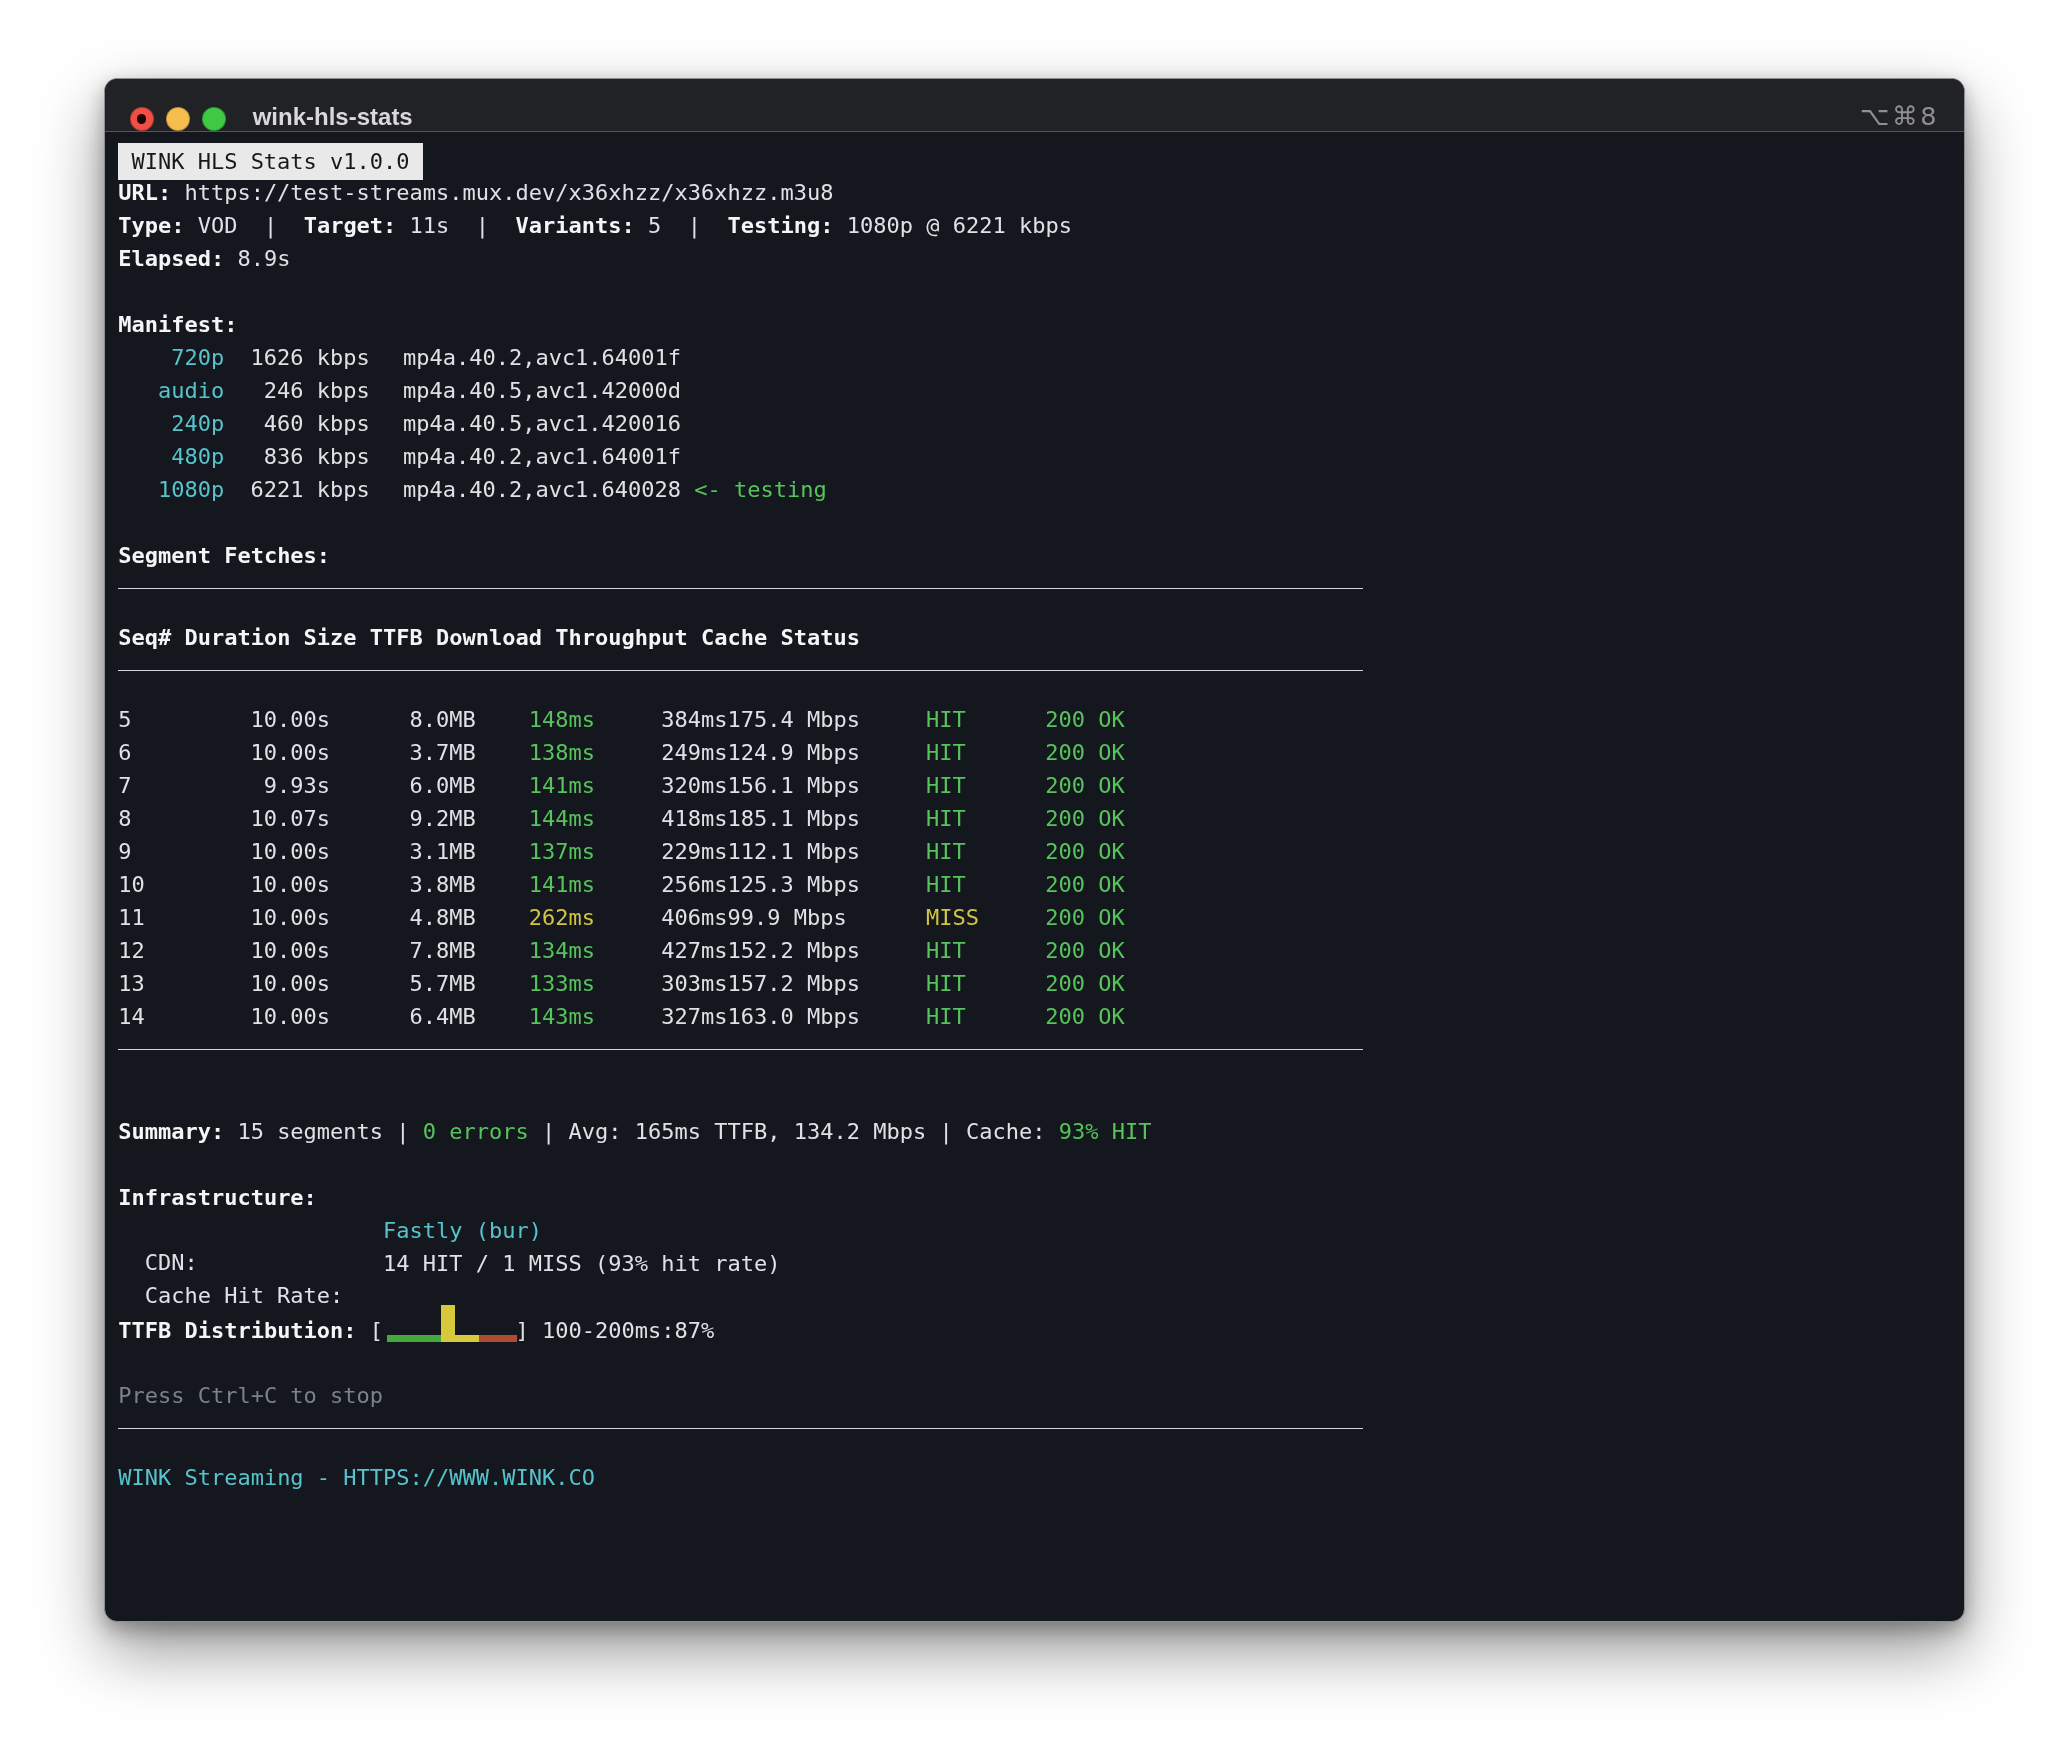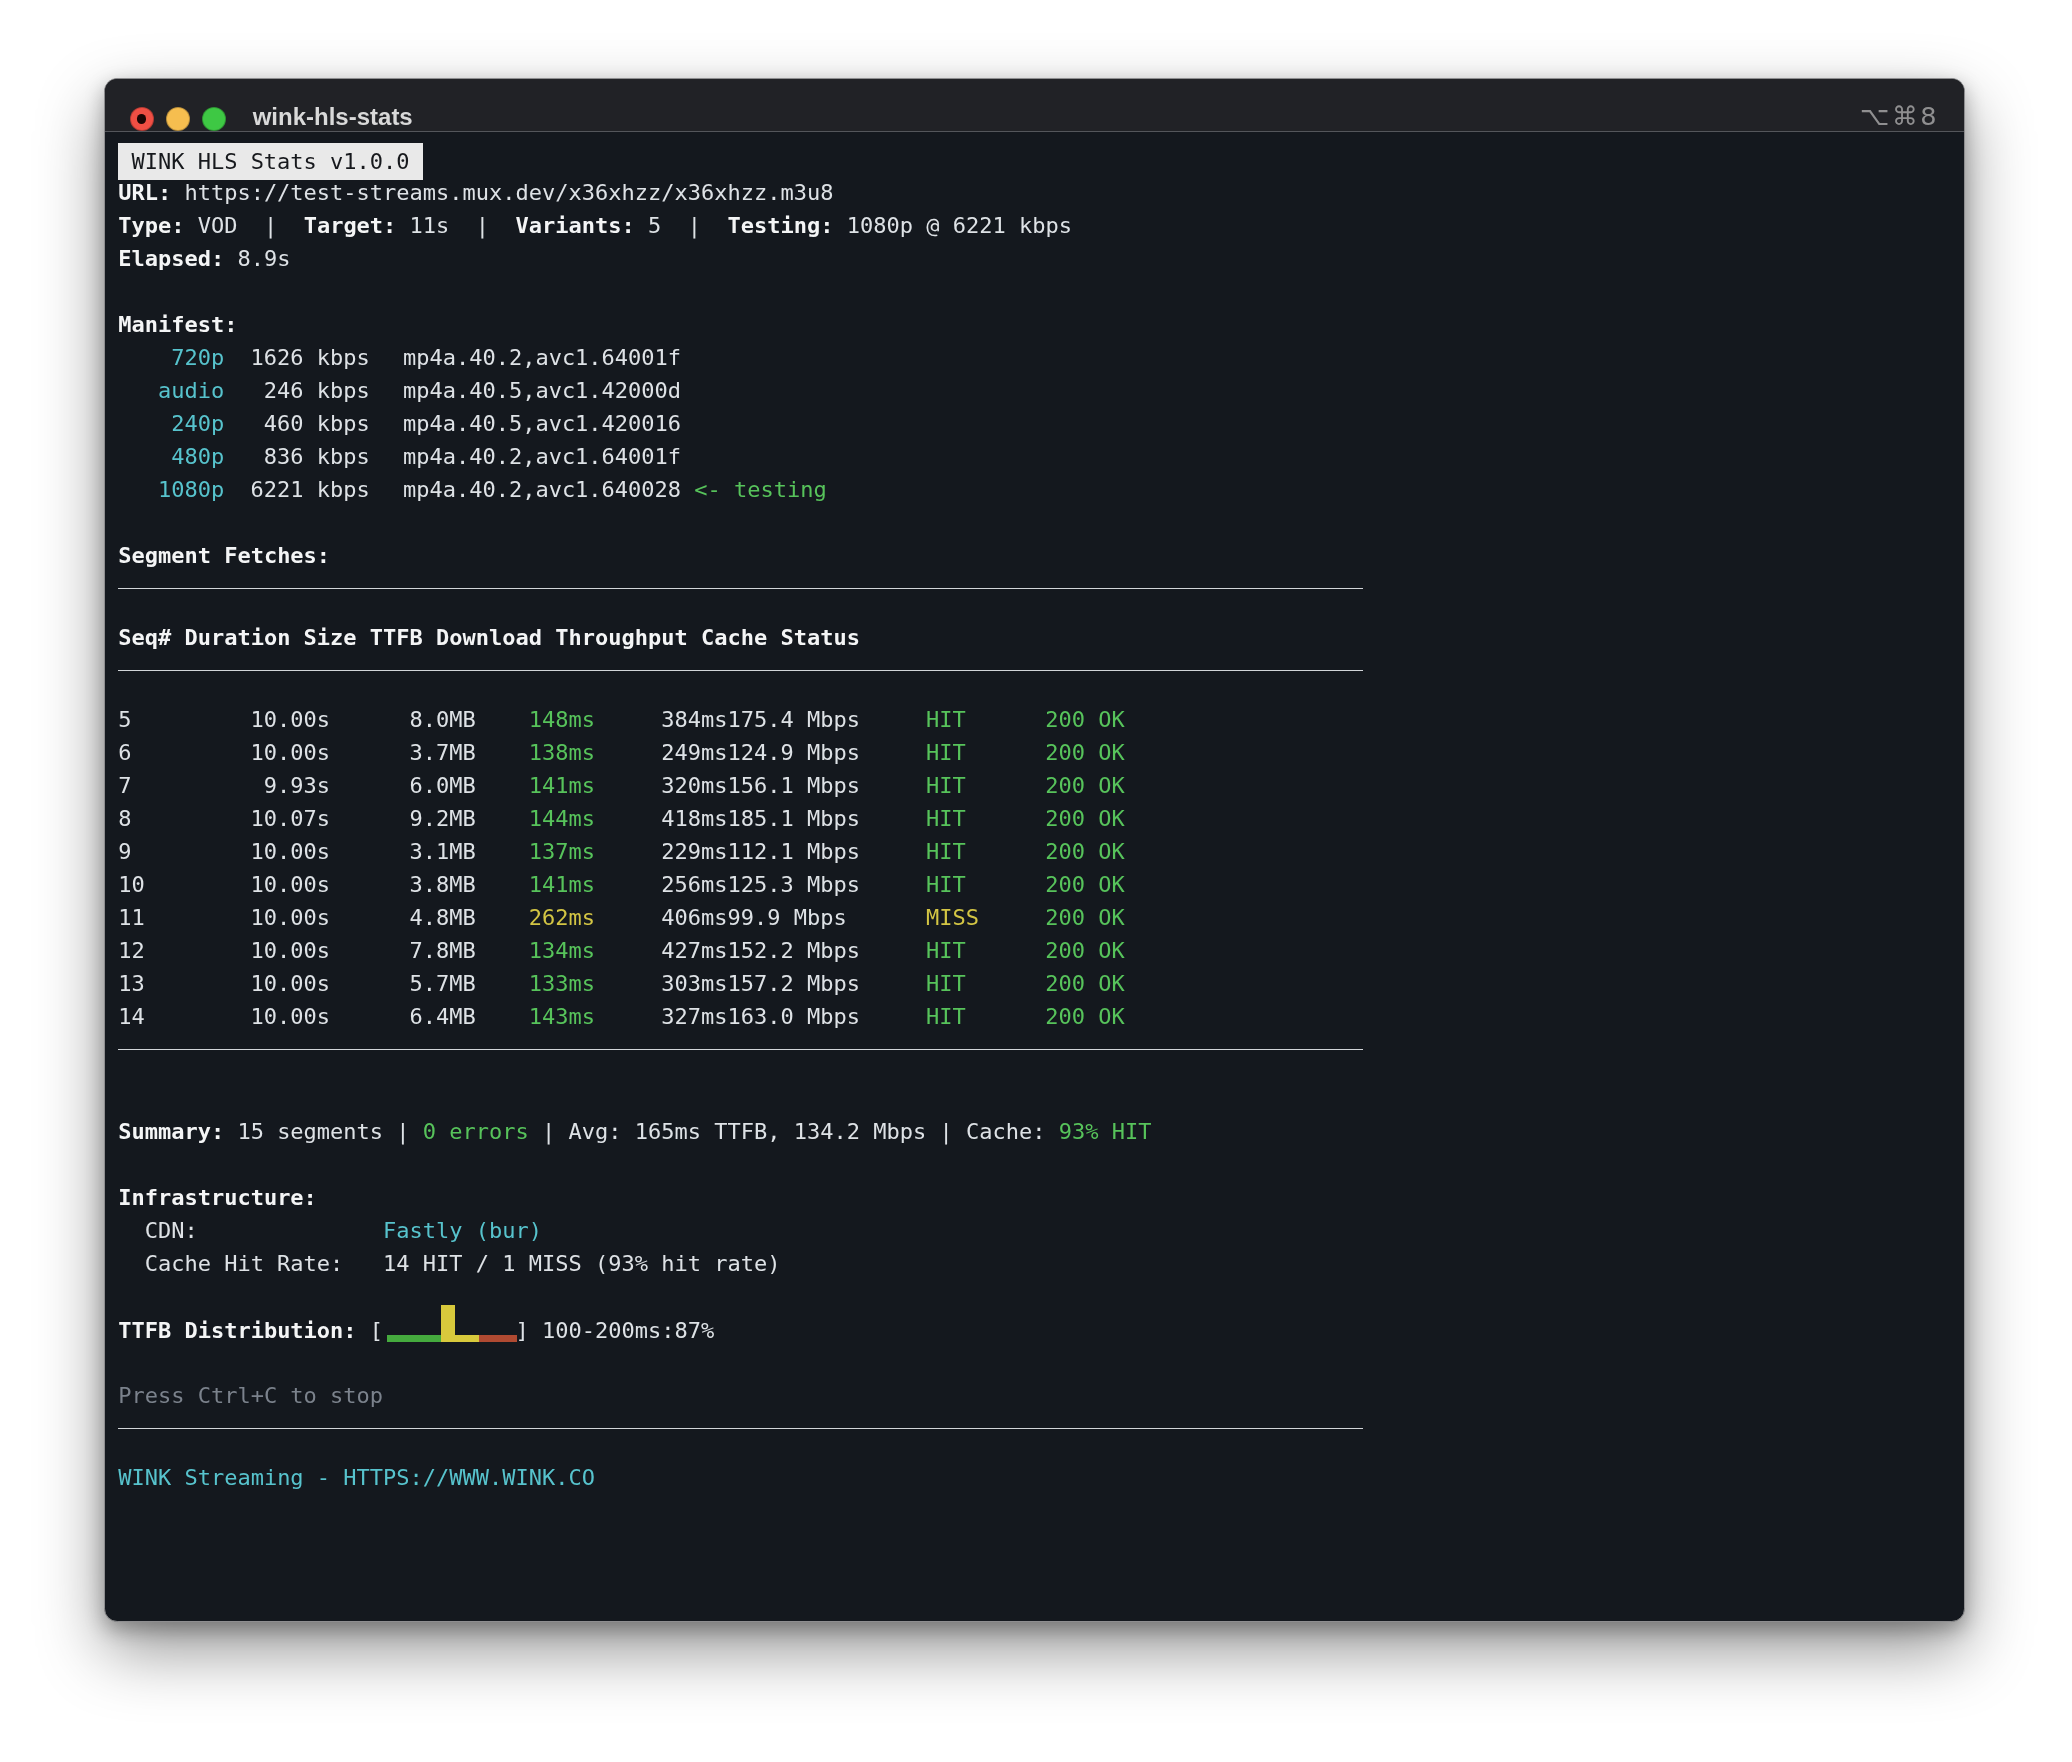--- a/index.html
+++ b/index.html
@@ -54,21 +54,21 @@
   .c-dur{display:inline-block;width:12ch;text-align:right;}
   .c-size{display:inline-block;width:11ch;text-align:right;}
   .c-ttfb{display:inline-block;width:9ch;text-align:right;color:var(--green);}
   .c-ttfb.y{color:var(--yellow);}
   .c-dl{display:inline-block;width:10ch;text-align:right;}
   .c-tp{display:inline-block;width:14ch;text-align:left;}
   .c-cache{display:inline-block;width:8ch;margin-left:1ch;text-align:left;color:var(--green);}
   .c-cache.y{color:var(--yellow);}
   .c-status{display:inline-block;margin-left:1ch;color:var(--green);}
   
-  .i-label{display:inline-block;margin-left:2ch;width:18ch;}
+  .i-label{display:inline-block;margin-left:2ch;width:18ch;margin-top:32px;}
   
   .hist{display:inline-block;position:relative;width:10ch;height:24.6px;vertical-align:baseline;overflow:visible;}
   .hist .hg{position:absolute;left:3.8px;bottom:-3.8px;width:54px;height:6.6px;background:var(--bar_green);}
   .hist .hs{position:absolute;left:58px;bottom:-3.8px;width:14px;height:37px;background:var(--bar_yellow);}
   .hist .hy{position:absolute;left:72px;bottom:-3.8px;width:24px;height:6.6px;background:var(--bar_yellow);}
   .hist .hr{position:absolute;left:96px;bottom:-3.8px;width:38px;height:6.6px;background:var(--bar_red);}
 </style>
 </head>
 <body>
 

